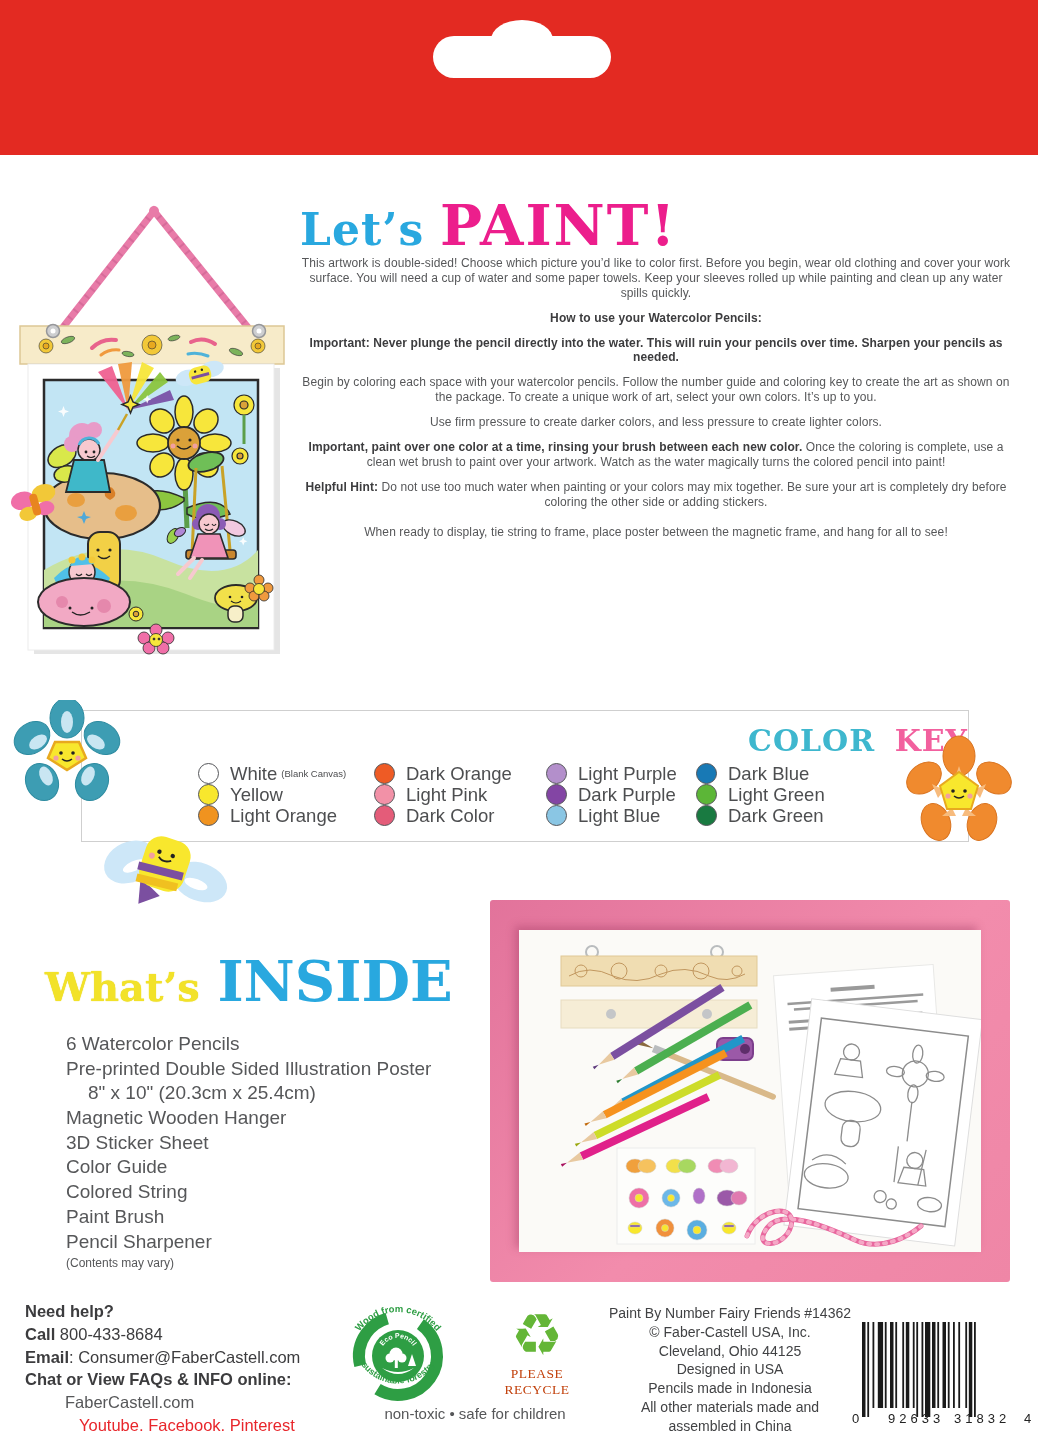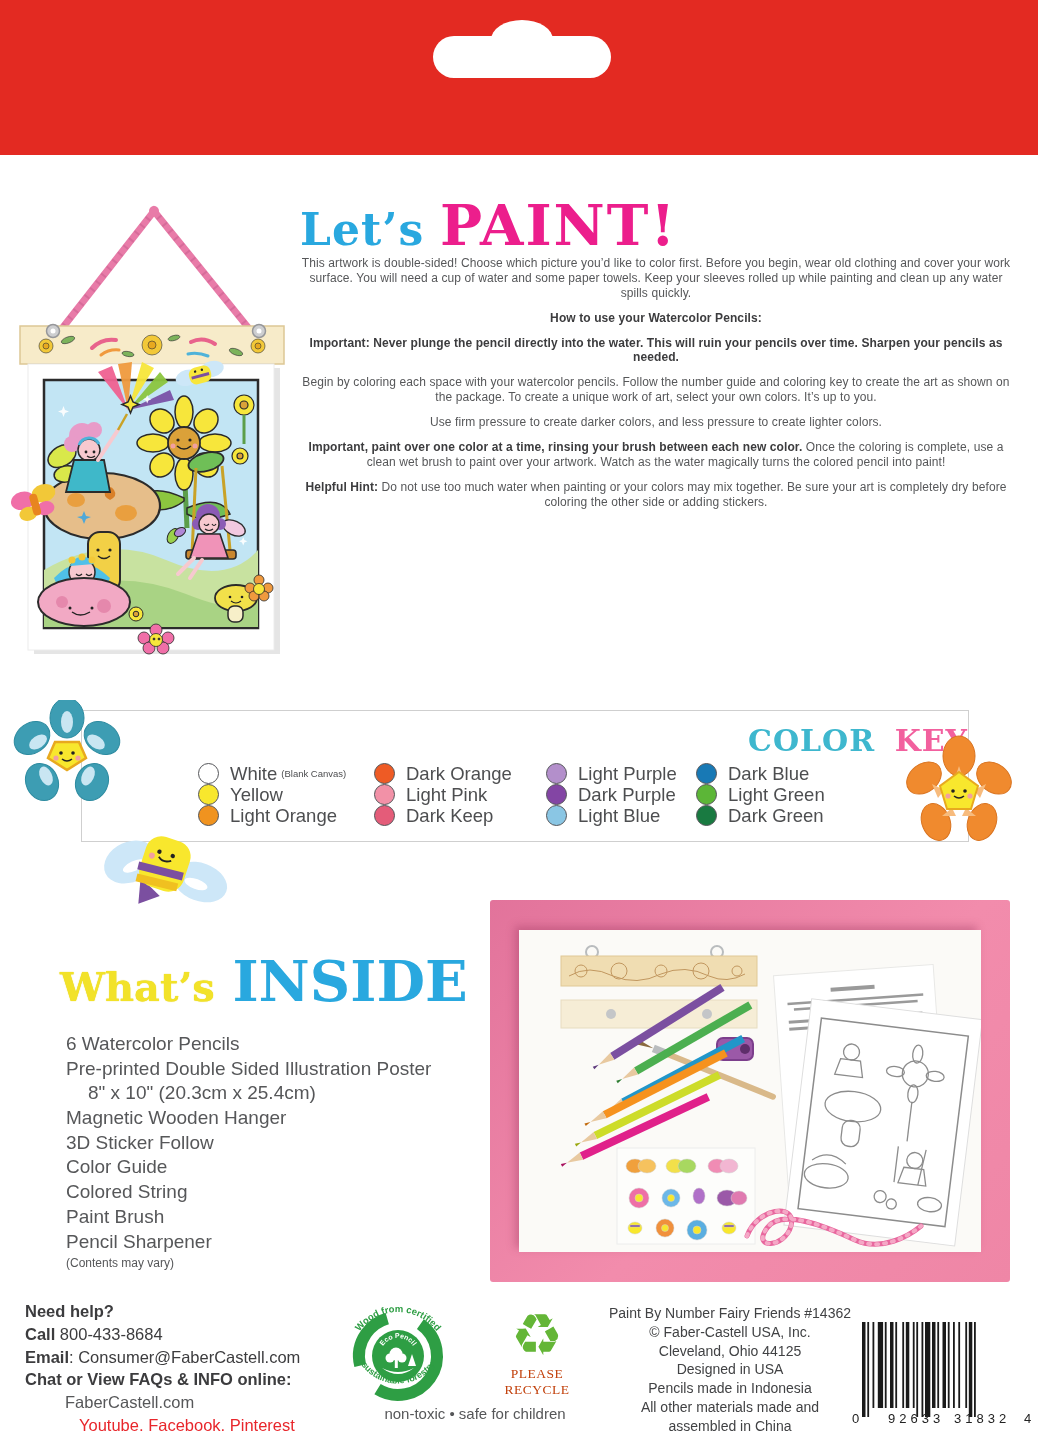--- a/index.html
+++ b/index.html
@@ -30,21 +30,21 @@
   .ckey-cols{position:absolute;left:116px;top:52px;display:flex;}
   .ckey-col{display:flex;flex-direction:column;gap:0;}
   .ckey-col.c1{width:176px}.ckey-col.c2{width:172px}.ckey-col.c3{width:150px}.ckey-col.c4{width:160px}
   .ckey-item{display:flex;align-items:center;height:21px;font-size:18.5px;color:#4d4e50;}
   .sw{width:21px;height:21px;border-radius:50%;border:1.5px solid #55565a;box-sizing:border-box;margin-right:11px;flex:0 0 auto;}
   .ckey-note{font-size:9.5px;margin-left:4px;color:#4d4e50;}
   
   .decor{position:absolute;}
   
   .inside-title{position:absolute;left:45px;top:948px;font-family:"DejaVu Serif",serif;font-weight:bold;}
-  .inside-title .w1{font-size:40px;color:#f2e229;text-shadow:0 0 1px #e0cd00;margin-left:15px;}
+  .inside-title .w1{font-size:40px;color:#f2e229;text-shadow:0 0 1px #e0cd00;}
   .inside-title .w2{font-size:56px;color:#29a8df;margin-left:12px;}
   .inside-list{position:absolute;left:66px;top:1032px;font-size:19px;line-height:1.3;color:#565759;}
   .inside-list div{white-space:pre;}
   .inside-list .indent{padding-left:22px;}
   .inside-note{font-size:12px;margin-top:2px;}
   
   .kit{position:absolute;left:490px;top:900px;width:520px;height:382px;
        background:linear-gradient(135deg,#e2739b,#f28cac 55%,#ef86a6);border-radius:3px;}
   .kit-inner{position:absolute;left:29px;top:30px;width:462px;height:322px;background:#fbfaf7;
        box-shadow:-4px -4px 8px rgba(150,50,90,.35);}
@@ -269,20 +269,21 @@
   </div>
 
   <div class="copy">
     <p>This artwork is double-sided! Choose which picture you’d like to color first. Before you begin, wear old clothing and cover your work surface. You will need a cup of water and some paper towels. Keep your sleeves rolled up while painting and clean up any water spills quickly.</p>
     <p class="b">How to use your Watercolor Pencils:</p>
     <p class="b">Important: Never plunge the pencil directly into the water. This will ruin your pencils over time.  Sharpen your pencils as needed.</p>
     <p>Begin by coloring each space with your watercolor pencils. Follow the number guide and coloring key to create the art as shown on the package. To create a unique work of art, select your own colors. It’s up to you.</p>
     <p>Use firm pressure to create darker colors, and less pressure to create lighter colors.</p>
     <p><span class="b">Important, paint over one color at a time, rinsing your brush between each new color.</span><span> Once the coloring is complete, use a clean wet brush to paint over your artwork. Watch as the water magically turns the colored pencil into paint!</span></p>
     <p><span class="b">Helpful Hint:</span><span> Do not use too much water when painting or your colors may mix together. Be sure your art is completely dry before coloring the other side or adding stickers.</span></p>
+    <p class="gap">When ready to display, tie string to frame, place poster between the magnetic frame, and hang for all to see!</p>
   </div>
 
   <div class="ckey-box">
     <div class="ckey-title">
       <span class="t1">COLOR</span>
       <span class="t2">KEY</span>
     </div>
     <div class="ckey-cols">
       <div class="ckey-col c1">
         <div class="ckey-item">
@@ -303,21 +304,21 @@
         <div class="ckey-item">
             <span class="sw" style="background: rgb(238, 91, 37);"></span>
             <span>Dark Orange</span>
           </div>
         <div class="ckey-item">
             <span class="sw" style="background: rgb(242, 145, 167);"></span>
             <span>Light Pink</span>
           </div>
         <div class="ckey-item">
             <span class="sw" style="background: rgb(228, 92, 121);"></span>
-            <span>Dark Keep</span>
+            <span>Dark Color</span>
           </div>
       </div>
       <div class="ckey-col c3">
         <div class="ckey-item">
             <span class="sw" style="background: rgb(179, 143, 203);"></span>
             <span>Light Purple</span>
           </div>
         <div class="ckey-item">
             <span class="sw" style="background: rgb(131, 69, 164);"></span>
             <span>Dark Purple</span>
@@ -413,21 +414,21 @@
 
   <div class="inside-title">
     <span class="w1">What’s</span>
     <span class="w2">INSIDE</span>
   </div>
   <div class="inside-list">
     <div>6 Watercolor Pencils</div>
     <div>Pre-printed Double Sided Illustration Poster</div>
     <div class="indent">8" x 10" (20.3cm x 25.4cm)</div>
     <div>Magnetic Wooden Hanger</div>
-    <div>3D Sticker Follow</div>
+    <div>3D Sticker Sheet</div>
     <div>Color Guide</div>
     <div>Colored String</div>
     <div>Paint Brush</div>
     <div>Pencil Sharpener</div>
     <div class="inside-note">(Contents may vary)</div>
   </div>
 
   <div class="kit">
     <div class="kit-inner">
       <svg width="462" height="322" viewBox="0 0 462 322">

